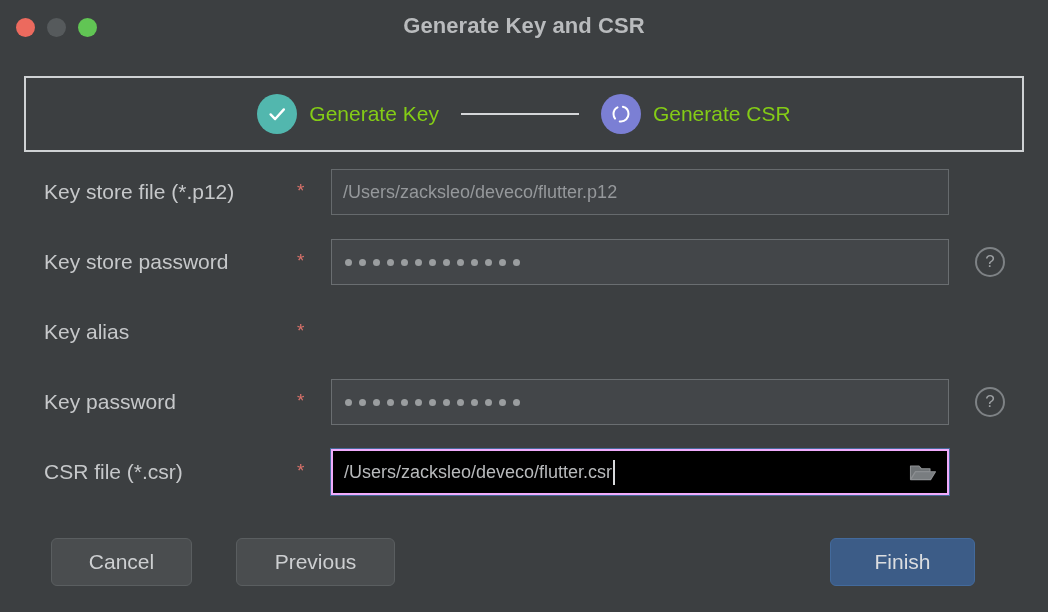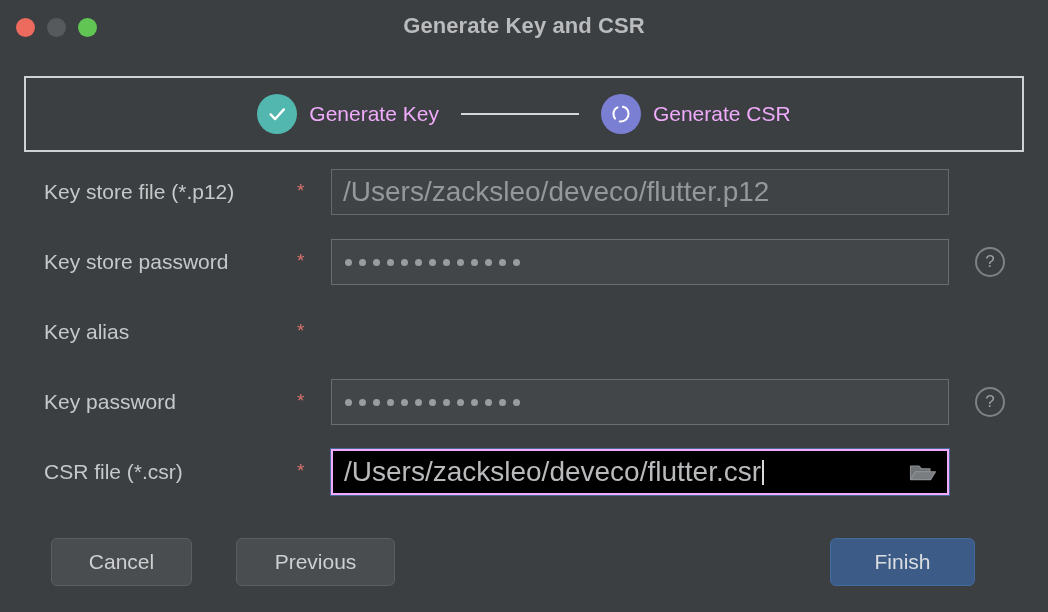--- a/index.html
+++ b/index.html
@@ -84,21 +84,21 @@
     border-radius: 50%;
     display: flex;
     align-items: center;
     justify-content: center;
     flex: none;
   }
   .step-circle.done    { background: #52b7ae; }
   .step-circle.current { background: #7b7fd4; }
   .step-label {
     font-size: 21px;
-    color: #f0abfc;
+    color: #84cc16;
     white-space: nowrap;
   }
   #step-connector {
     width: 118px;
     height: 2px;
     background: #d4d6d8;
     margin: 0 22px;
     flex: none;
   }
 
@@ -153,21 +153,21 @@
   .input-box.disabled {
     background: #404346;
     border-color: #666a6d;
   }
   .input-box.focused {
     border: 2px solid #f0abfc;
     outline: 1px solid #466a99;
     background: #000000;
   }
   .input-text {
-    font-size: 28px;
+    font-size: 18px;
     color: #b8babc;
     padding-left: 11px;
     white-space: nowrap;
     overflow: hidden;
   }
   .input-text.placeholder { color: #95989b; }
 
   .password-dots {
     display: flex;
     gap: 7px;

